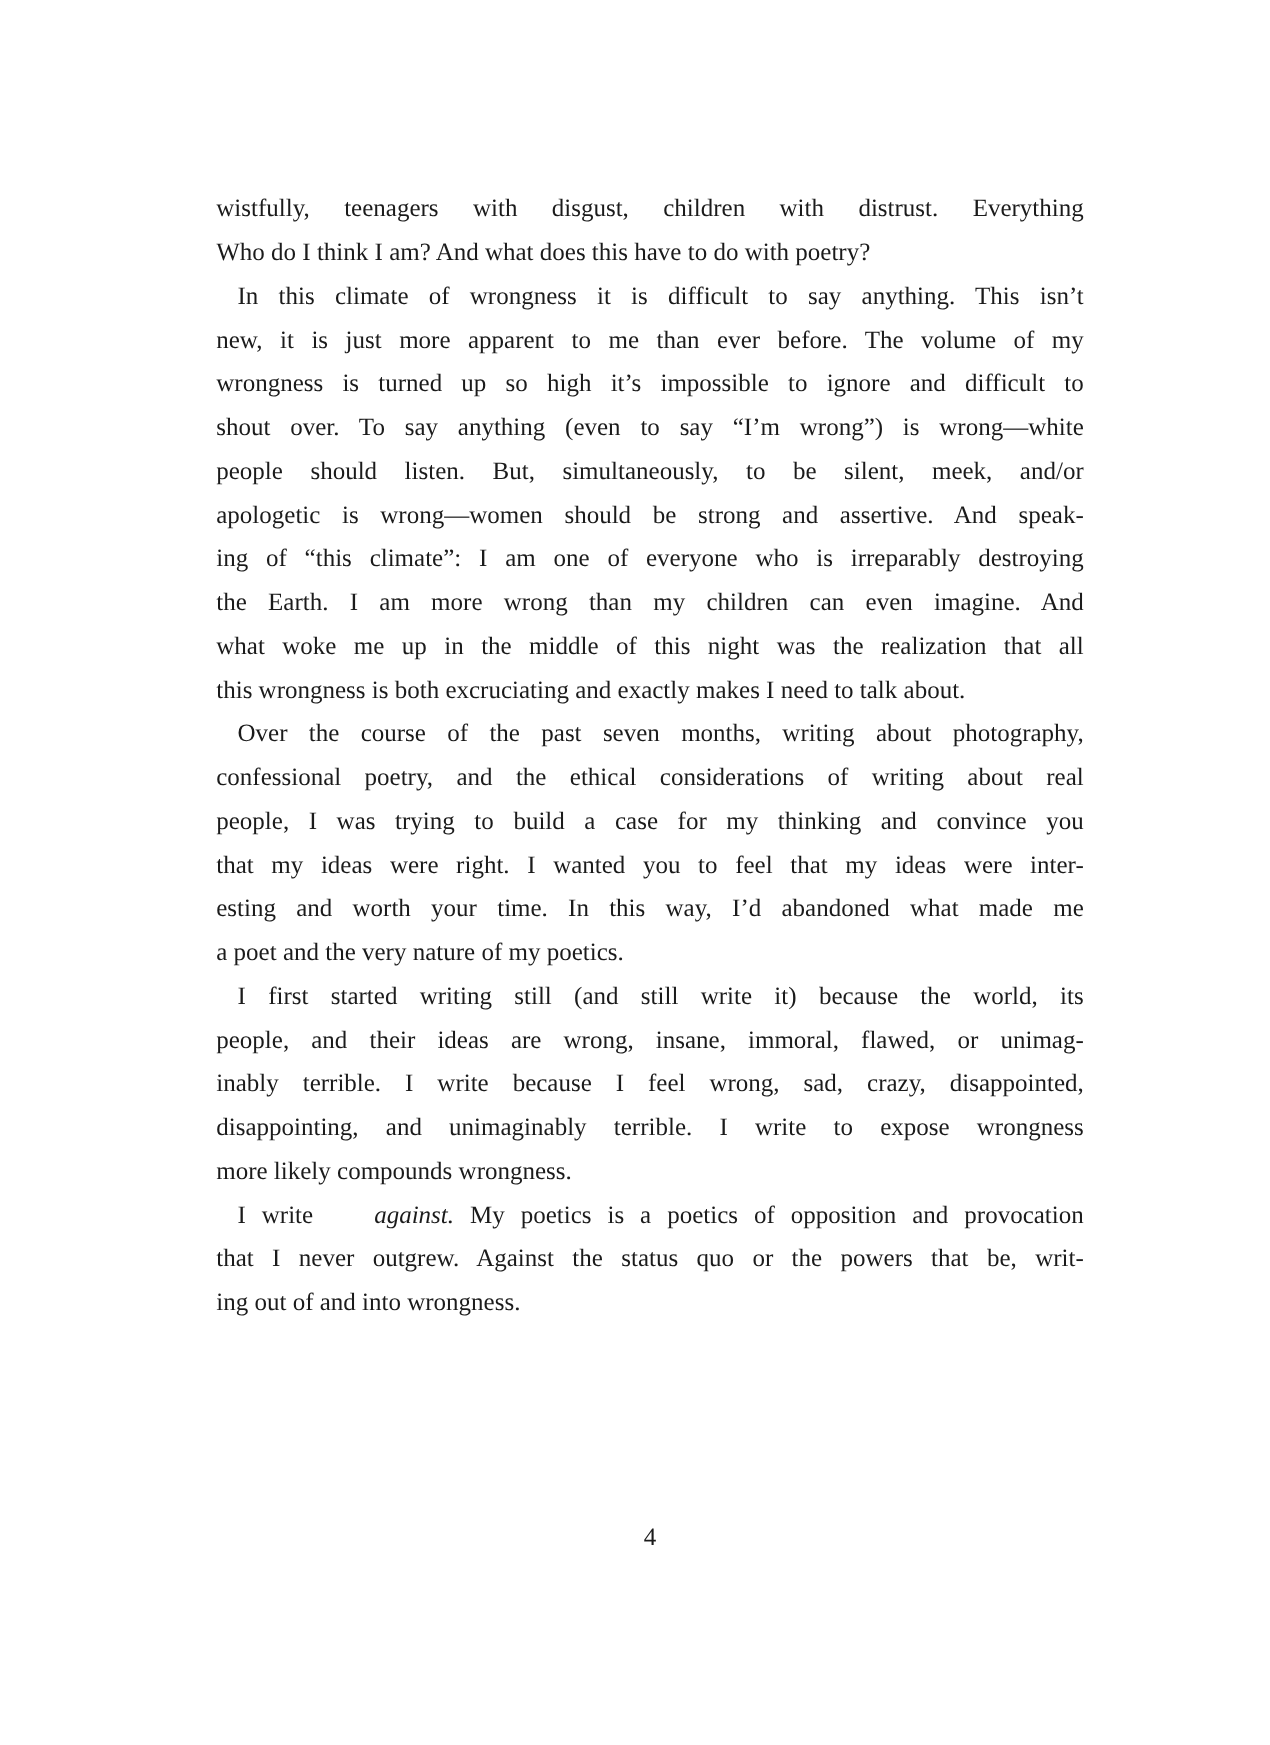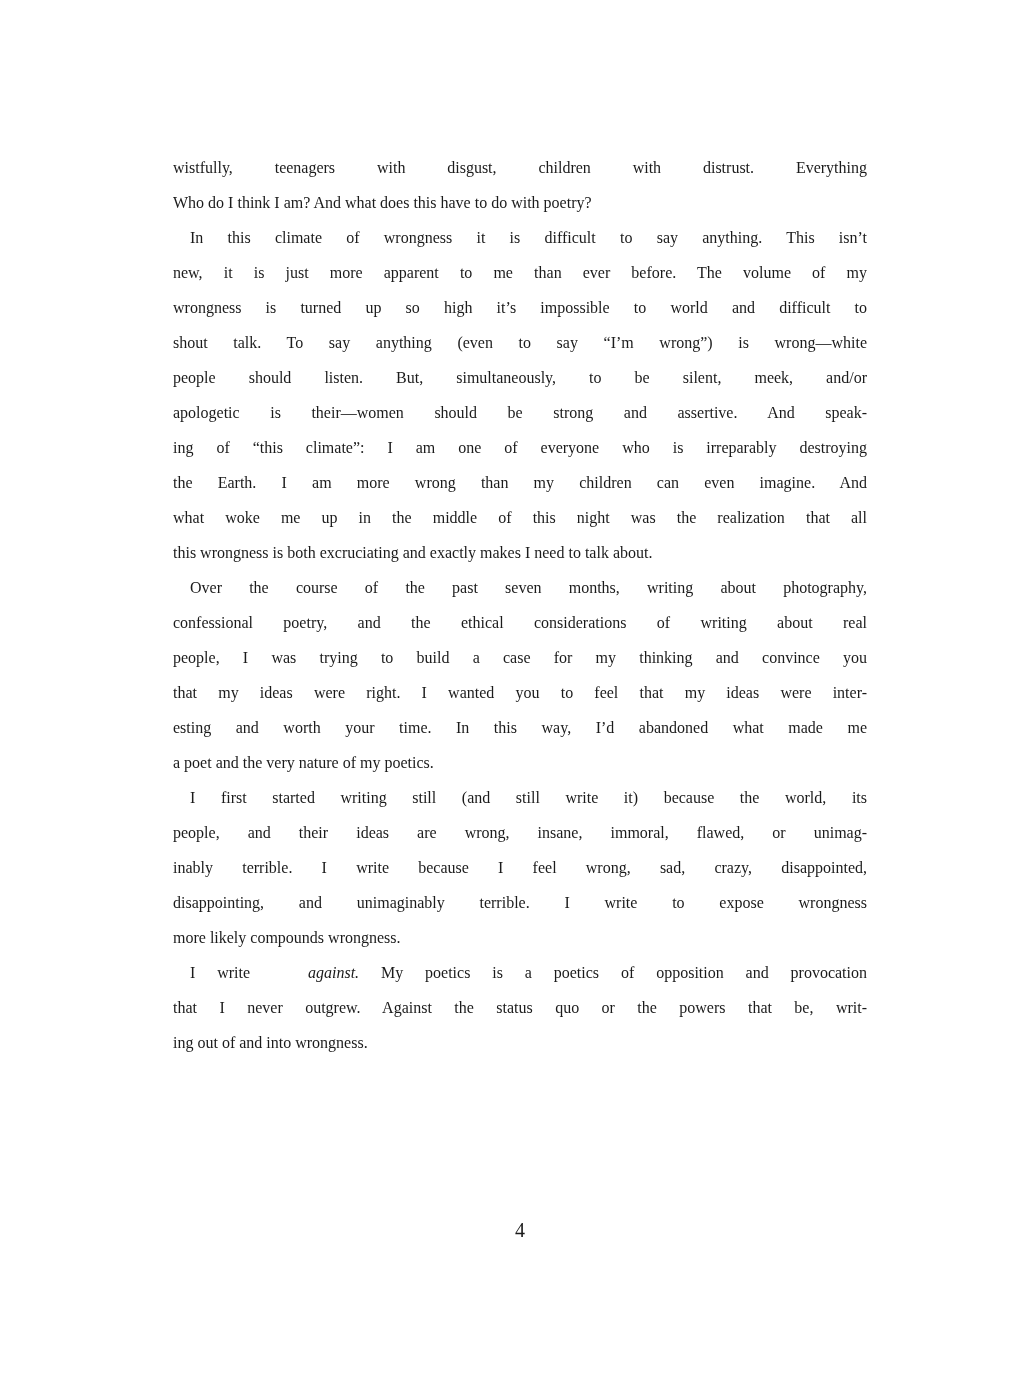--- a/index.html
+++ b/index.html
@@ -18,21 +18,21 @@
   .page {
     position: absolute;
     inset: 0;
     background: #ffffff;
   }
   .text-block {
     position: absolute;
     left: 173px;
     top: 150px;
     width: 694px;
-    font-size: 16px;
+    font-size: 20px;
     line-height: 35px;
   }
   .line {
     height: 35px;
     overflow: hidden;
     text-align: justify;
     text-align-last: justify;
   }
   .line.last {
     text-align: left;
@@ -57,24 +57,24 @@
 </style>
 </head>
 <body>
 
 <div class="page">
   <div class="text-block">
       <div class="line"><span>wistfully, teenagers with disgust, children with distrust. Everything</span></div>
       <div class="line last"><span>Who do I think I am? And what does this have to do with poetry?</span></div>
       <div class="line indent"><span>In this climate of wrongness it is difficult to say anything. This isn’t</span></div>
       <div class="line"><span>new, it is just more apparent to me than ever before. The volume of my</span></div>
-      <div class="line"><span>wrongness is turned up so high it’s impossible to world and difficult to</span></div>
-      <div class="line"><span>shout talk. To say anything (even to say “I’m wrong”) is wrong—white</span></div>
+      <div class="line"><span>wrongness is turned up so high it’s impossible to ignore and difficult to</span></div>
+      <div class="line"><span>shout over. To say anything (even to say “I’m wrong”) is wrong—white</span></div>
       <div class="line"><span>people should listen. But, simultaneously, to be silent, meek, and/or</span></div>
-      <div class="line"><span>apologetic is their—women should be strong and assertive. And speak-</span></div>
+      <div class="line"><span>apologetic is wrong—women should be strong and assertive. And speak-</span></div>
       <div class="line"><span>ing of “this climate”: I am one of everyone who is irreparably destroying</span></div>
       <div class="line"><span>the Earth. I am more wrong than my children can even imagine. And</span></div>
       <div class="line"><span>what woke me up in the middle of this night was the realization that all</span></div>
       <div class="line last"><span>this wrongness is both excruciating and exactly makes I need to talk about.</span></div>
       <div class="line indent"><span>Over the course of the past seven months, writing about photography,</span></div>
       <div class="line"><span>confessional poetry, and the ethical considerations of writing about real</span></div>
       <div class="line"><span>people, I was trying to build a case for my thinking and convince you</span></div>
       <div class="line"><span>that my ideas were right. I wanted you to feel that my ideas were inter-</span></div>
       <div class="line"><span>esting and worth your time. In this way, I’d abandoned what made me</span></div>
       <div class="line last"><span>a poet and the very nature of my poetics.</span></div>

